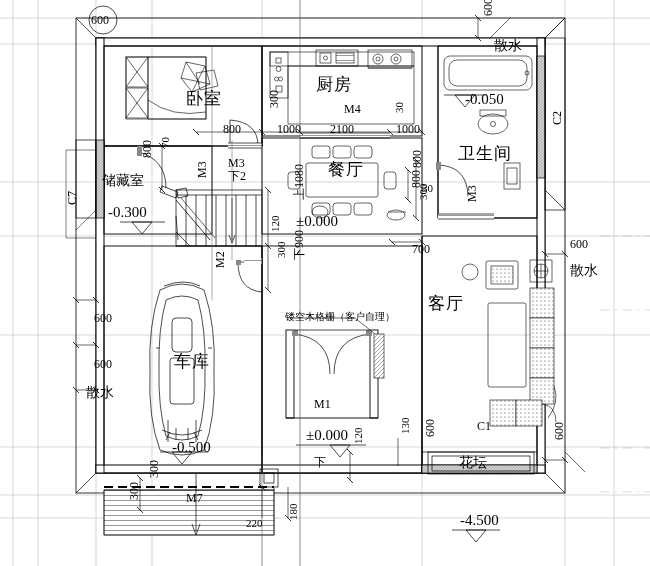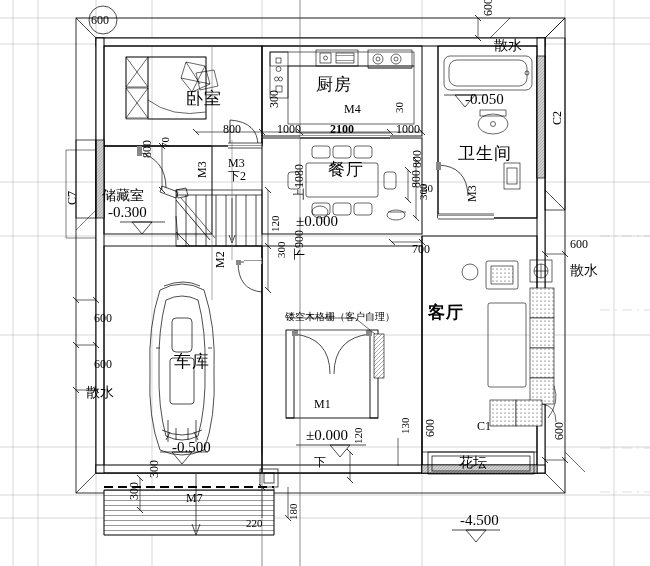--- a/index.html
+++ b/index.html
@@ -478,25 +478,25 @@
       <line x1="212" y1="46" x2="212" y2="300"></line>
       <line x1="232" y1="140" x2="232" y2="260"></line>
       <line x1="300" y1="0" x2="300" y2="566"></line>
       <line x1="262" y1="455" x2="262" y2="566"></line>
     </g>
   </g>
 </svg>
 
 
 <div class="lbl rm" style="left:186px;top:90px;">卧室</div>
-<div class="lbl rm-sm" style="left:102px;top:188px;">储藏室</div>
+<div class="lbl rm-sm" style="left:102px;top:173px;">储藏室</div>
 <div class="lbl rm" style="left:316px;top:76px;">厨房</div>
 <div class="lbl rm" style="left:328px;top:161px;">餐厅</div>
 <div class="lbl rm" style="left:458px;top:145px;">卫生间</div>
-<div class="lbl rm" style="left:428px;top:304px;font-weight:bold;">客厅</div>
+<div class="lbl rm" style="left:428px;top:295px;">客厅</div>
 <div class="lbl rm" style="left:174px;top:353px;">车库</div>
 <div class="lbl rm-sm" style="left:459px;top:455px;">花坛</div>
 
 <div class="lbl lvl" style="left:465px;top:92px;">-0.050</div>
 <div class="lbl lvl" style="left:108px;top:205px;">-0.300</div>
 <div class="lbl lvl" style="left:296px;top:214px;">±0.000</div>
 <div class="lbl lvl" style="left:306px;top:428px;">±0.000</div>
 <div class="lbl lvl" style="left:172px;top:440px;">-0.500</div>
 <div class="lbl lvl" style="left:460px;top:513px;text-align:center;">-4.500</div>
 
@@ -514,21 +514,21 @@
 
 <div class="lbl dim" style="left:91px;top:14px;">600</div>
 <div class="lbl dim vert" style="left:482px;top:16px;">600</div>
 
 <div class="lbl dim" style="left:223px;top:123px;">800</div>
 <div class="lbl dim vert" style="left:268px;top:108px;">300</div>
 <div class="lbl dim vert" style="left:141px;top:158px;">800</div>
 <div class="lbl dim-s vert" style="left:160px;top:148px;">70</div>
 
 <div class="lbl dim" style="left:277px;top:123px;">1000</div>
-<div class="lbl dim" style="left:330px;top:123px;font-weight:bold;">2100</div>
+<div class="lbl dim" style="left:330px;top:123px;">2100</div>
 <div class="lbl dim" style="left:396px;top:123px;">1000</div>
 <div class="lbl dim-s vert" style="left:394px;top:113px;">30</div>
 
 <div class="lbl dim vert" style="left:411px;top:168px;">800</div>
 <div class="lbl dim-s" style="left:422px;top:183px;">30</div>
 <div class="lbl dim-s vert" style="left:418px;top:200px;">300</div>
 
 <div class="lbl dim" style="left:412px;top:243px;">700</div>
 <div class="lbl dim" style="left:570px;top:238px;">600</div>
 <div class="lbl dim vert" style="left:553px;top:440px;">600</div>

